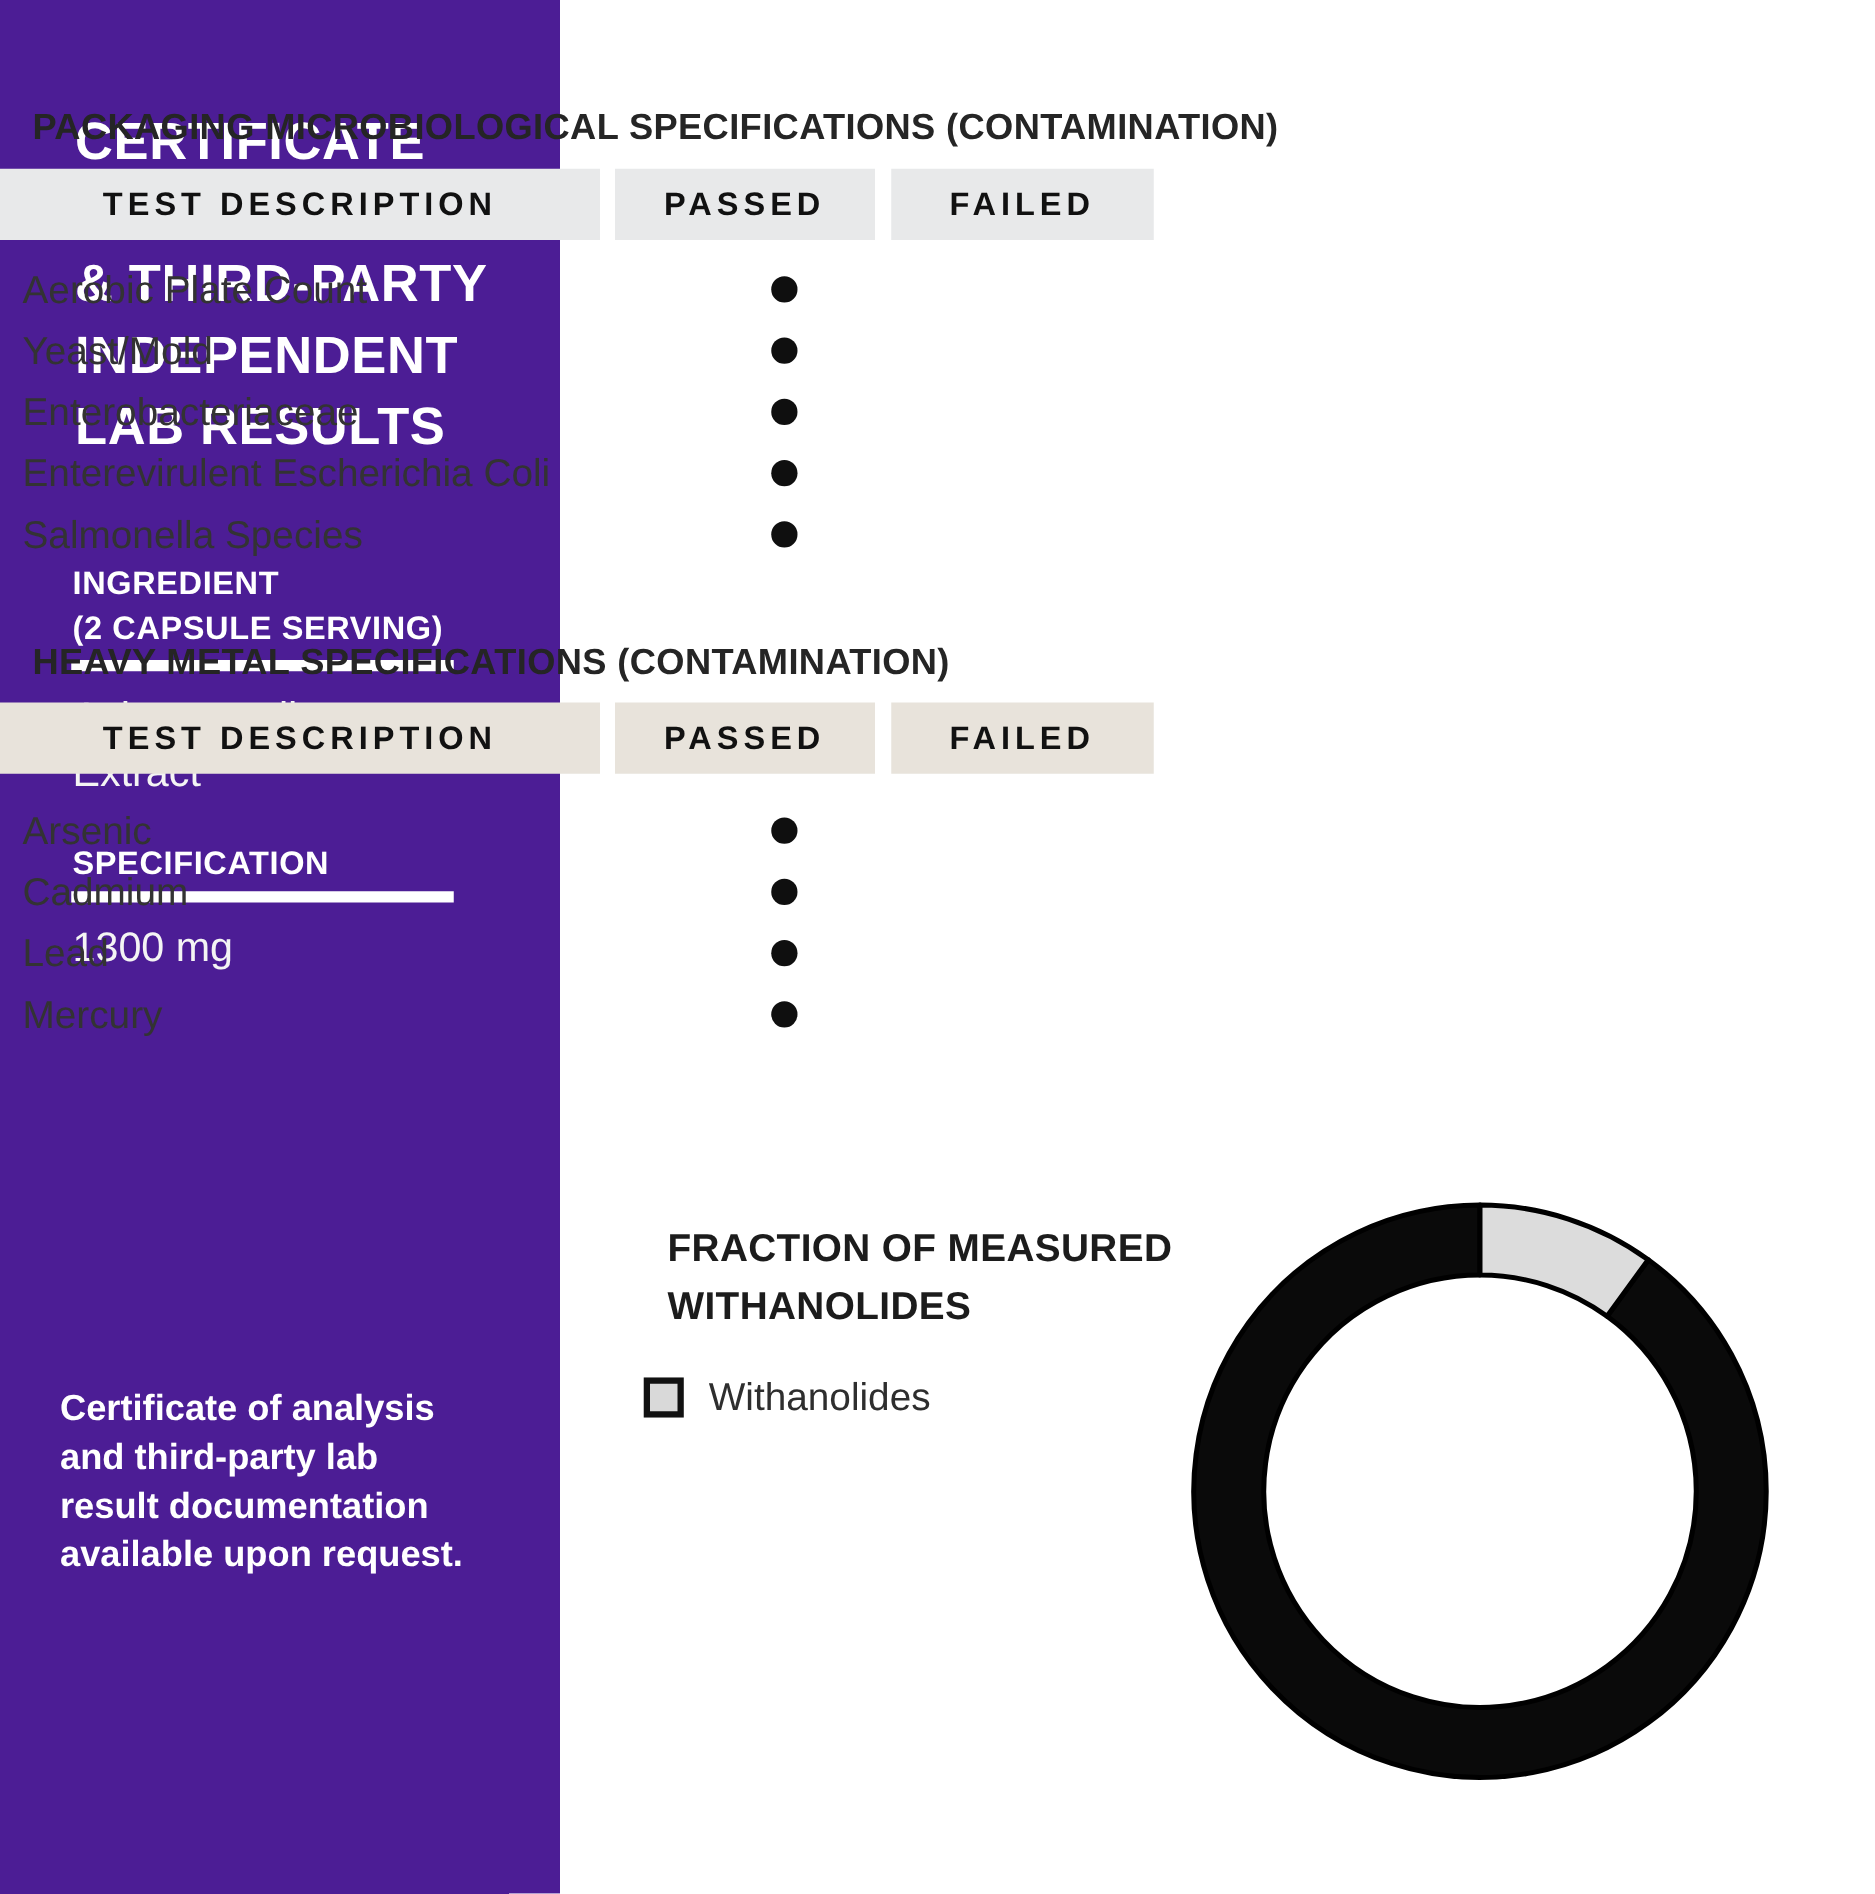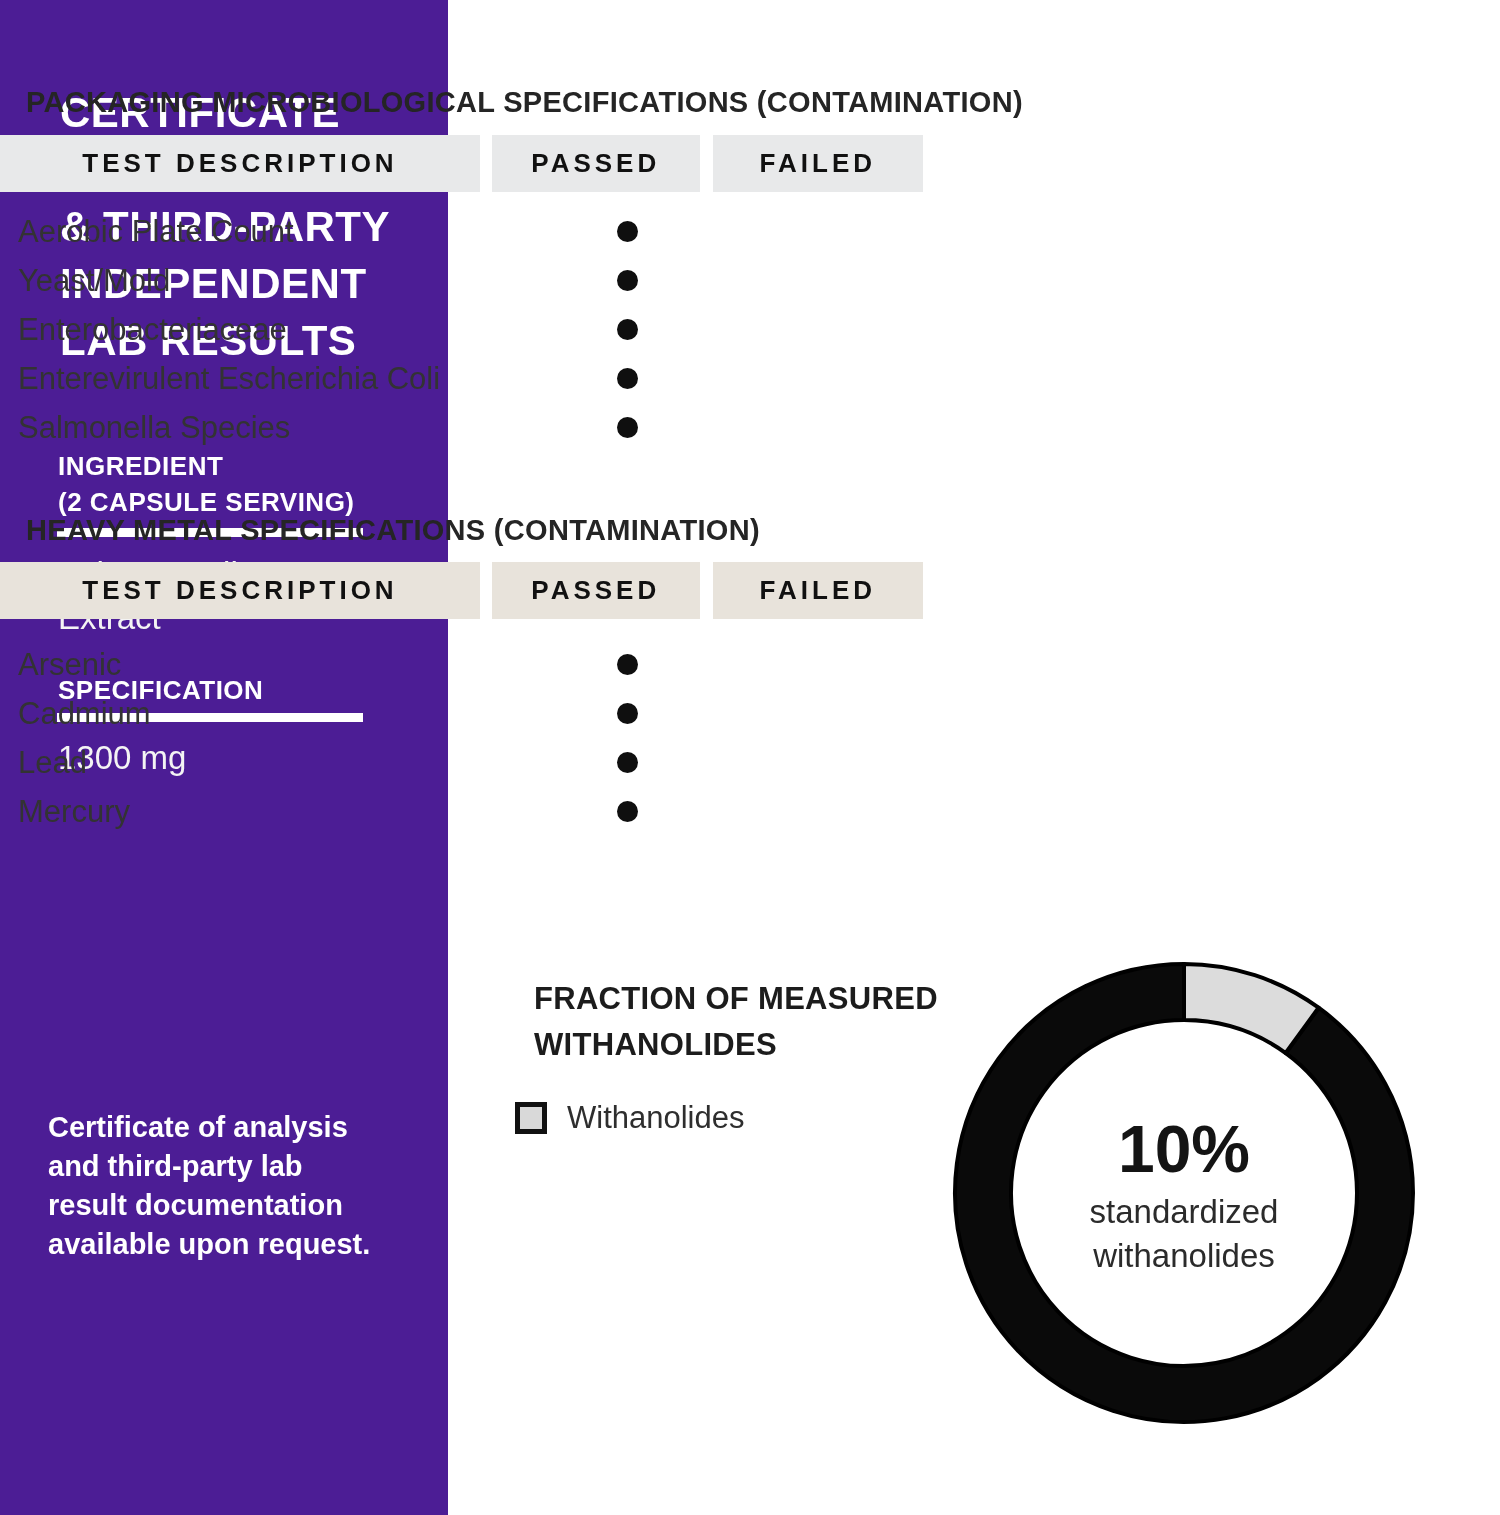--- a/index.html
+++ b/index.html
@@ -338,21 +338,14 @@
   </div>
 
   <div class="donut">
     <svg viewBox="0 0 464 464">
       <g id="donut-slices">
           <path d="M 366.60 46.74 A 229 229 0 1 1 232.00 3.00 L 232.00 59.00 A 173 173 0 1 0 333.69 92.04 Z" fill="#0a0a0a" stroke="#000000" stroke-width="4" stroke-linejoin="round"></path>
           <path d="M 232.00 3.00 A 229 229 0 0 1 366.60 46.74 L 333.69 92.04 A 173 173 0 0 0 232.00 59.00 Z" fill="#dcdcdc" stroke="#000000" stroke-width="4" stroke-linejoin="round"></path>
         </g>
     </svg>
   </div>
-  <div class="donut-center">
-    <div class="donut-value">10%</div>
-    <div class="donut-caption">
-      <span>standardized</span>
-      <span>withanolides</span>
-    </div>
-  </div>
 
 </div>
 
 </body></html>

